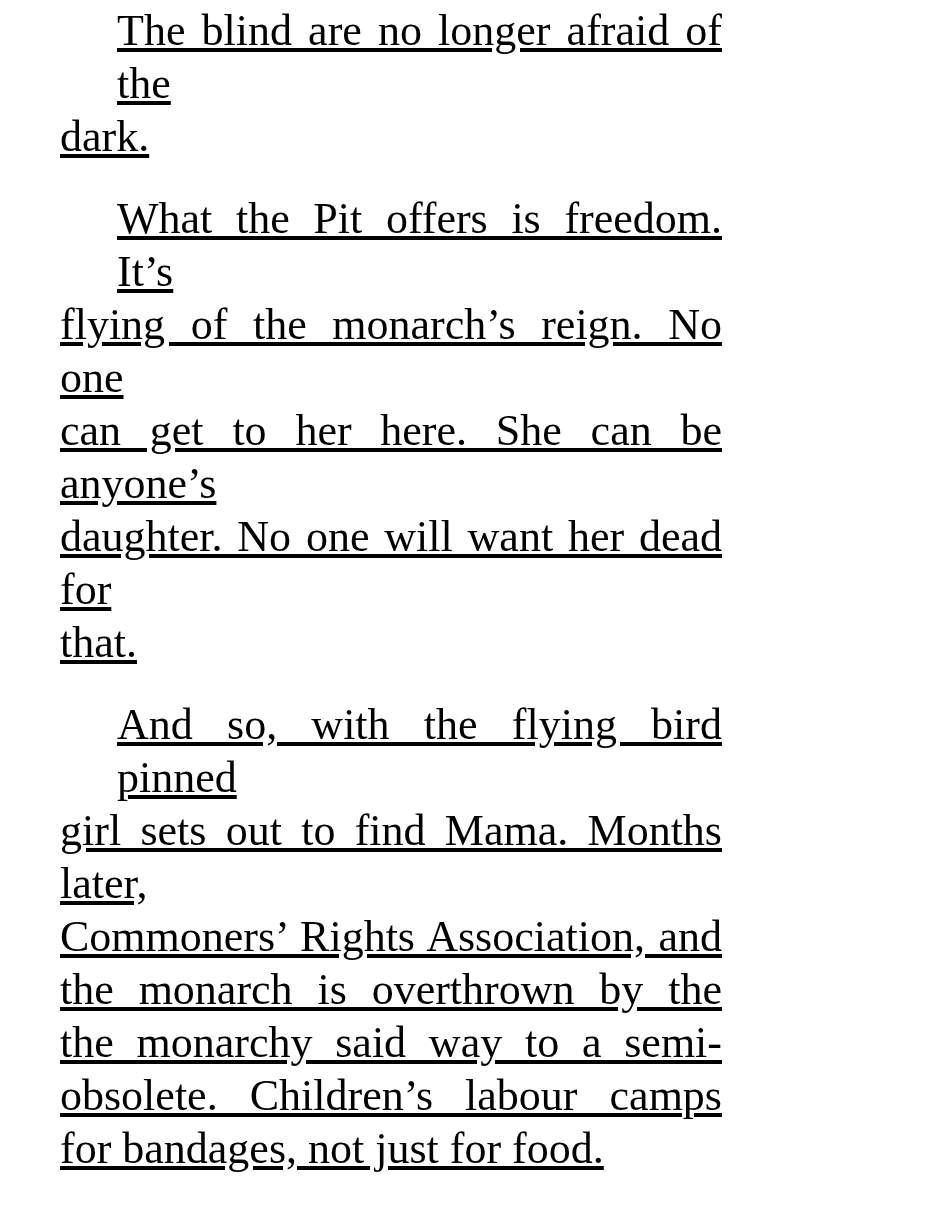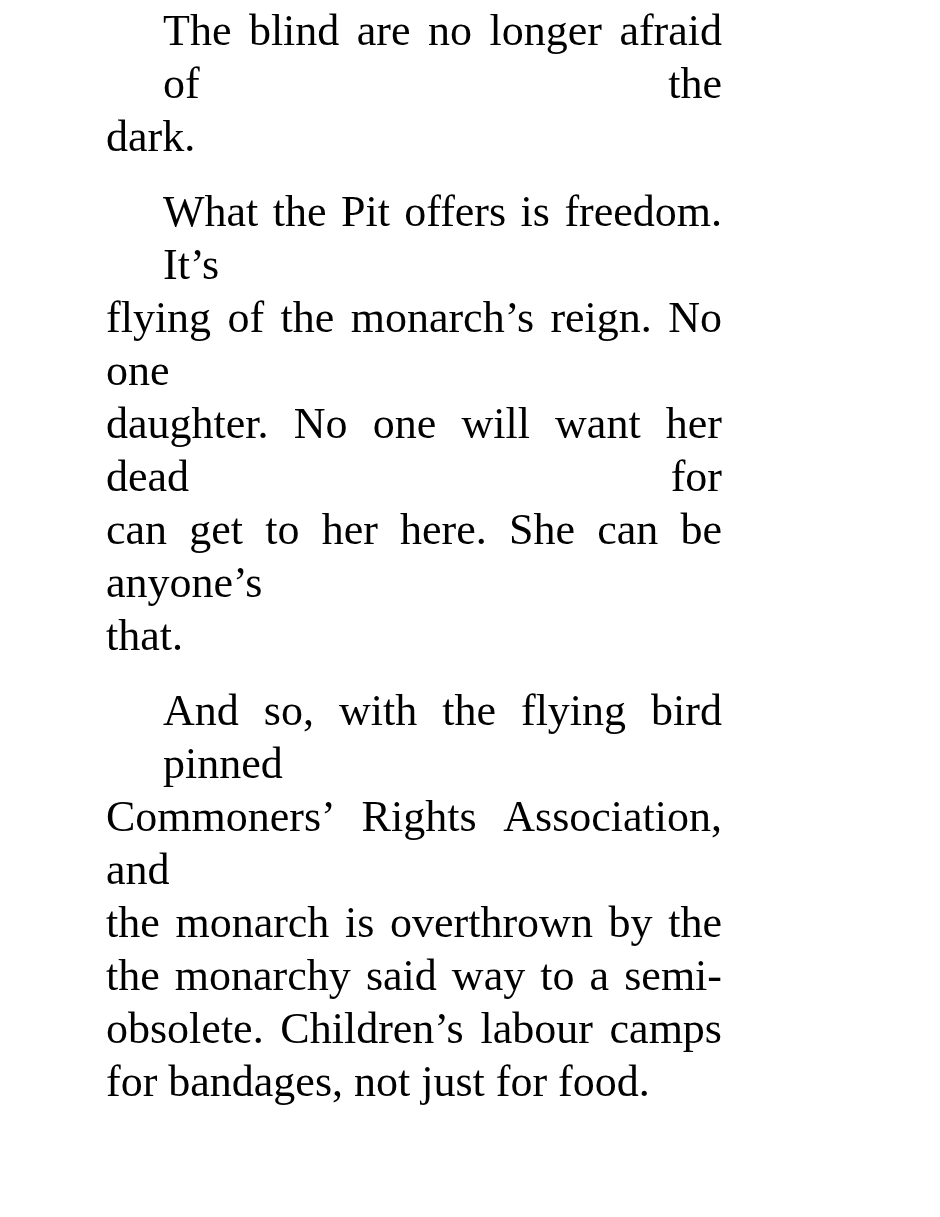--- a/index.html
+++ b/index.html
@@ -5,28 +5,29 @@
   html, body {
     margin: 0;
     padding: 0;
     background: #ffffff;
   }
   .page {
     position: relative;
     width: 832px;
     height: 1217px;
     box-sizing: border-box;
-    padding: 4px 110px 0 106px;
+    padding: 4px 110px 0 60px;
     background: #ffffff;
     overflow: hidden;
     font-family: "Liberation Serif", "DejaVu Serif", serif;
     color: #000000;
+    text-decoration: underline;
   }
   .paragraph + .paragraph {
-    margin-top: 22px;
+    margin-top: 29px;
   }
   .line {
     font-size: 44px;
     line-height: 53px;
     white-space: normal;
     color: inherit;
   }
   
   .line.just {
     text-align: justify;
@@ -43,26 +44,27 @@
 
 <div class="page" style="background: rgb(255, 255, 255); color: rgb(0, 0, 0);">
   <div id="text-container">
       <div class="paragraph">
         <div class="line first just">The blind are no longer afraid of the</div>
         <div class="line">dark.</div>
       </div>
       <div class="paragraph">
         <div class="line first just">What the Pit offers is freedom. It’s</div>
         <div class="line just">flying of the monarch’s reign. No one</div>
+        <div class="line just">can get to her here. She can be anyone’s</div>
         <div class="line just">daughter. No one will want her dead for</div>
-        <div class="line just">can get to her here. She can be anyone’s</div>
         <div class="line">that.</div>
       </div>
       <div class="paragraph">
         <div class="line first just">And so, with the flying bird pinned</div>
+        <div class="line just">girl sets out to find Mama. Months later,</div>
         <div class="line just">Commoners’ Rights Association, and</div>
         <div class="line just">the monarch is overthrown by the</div>
         <div class="line just">the monarchy said way to a semi-</div>
         <div class="line just">obsolete. Children’s labour camps</div>
         <div class="line">for bandages, not just for food.</div>
       </div>
     </div>
 </div>
 
 </body></html>

